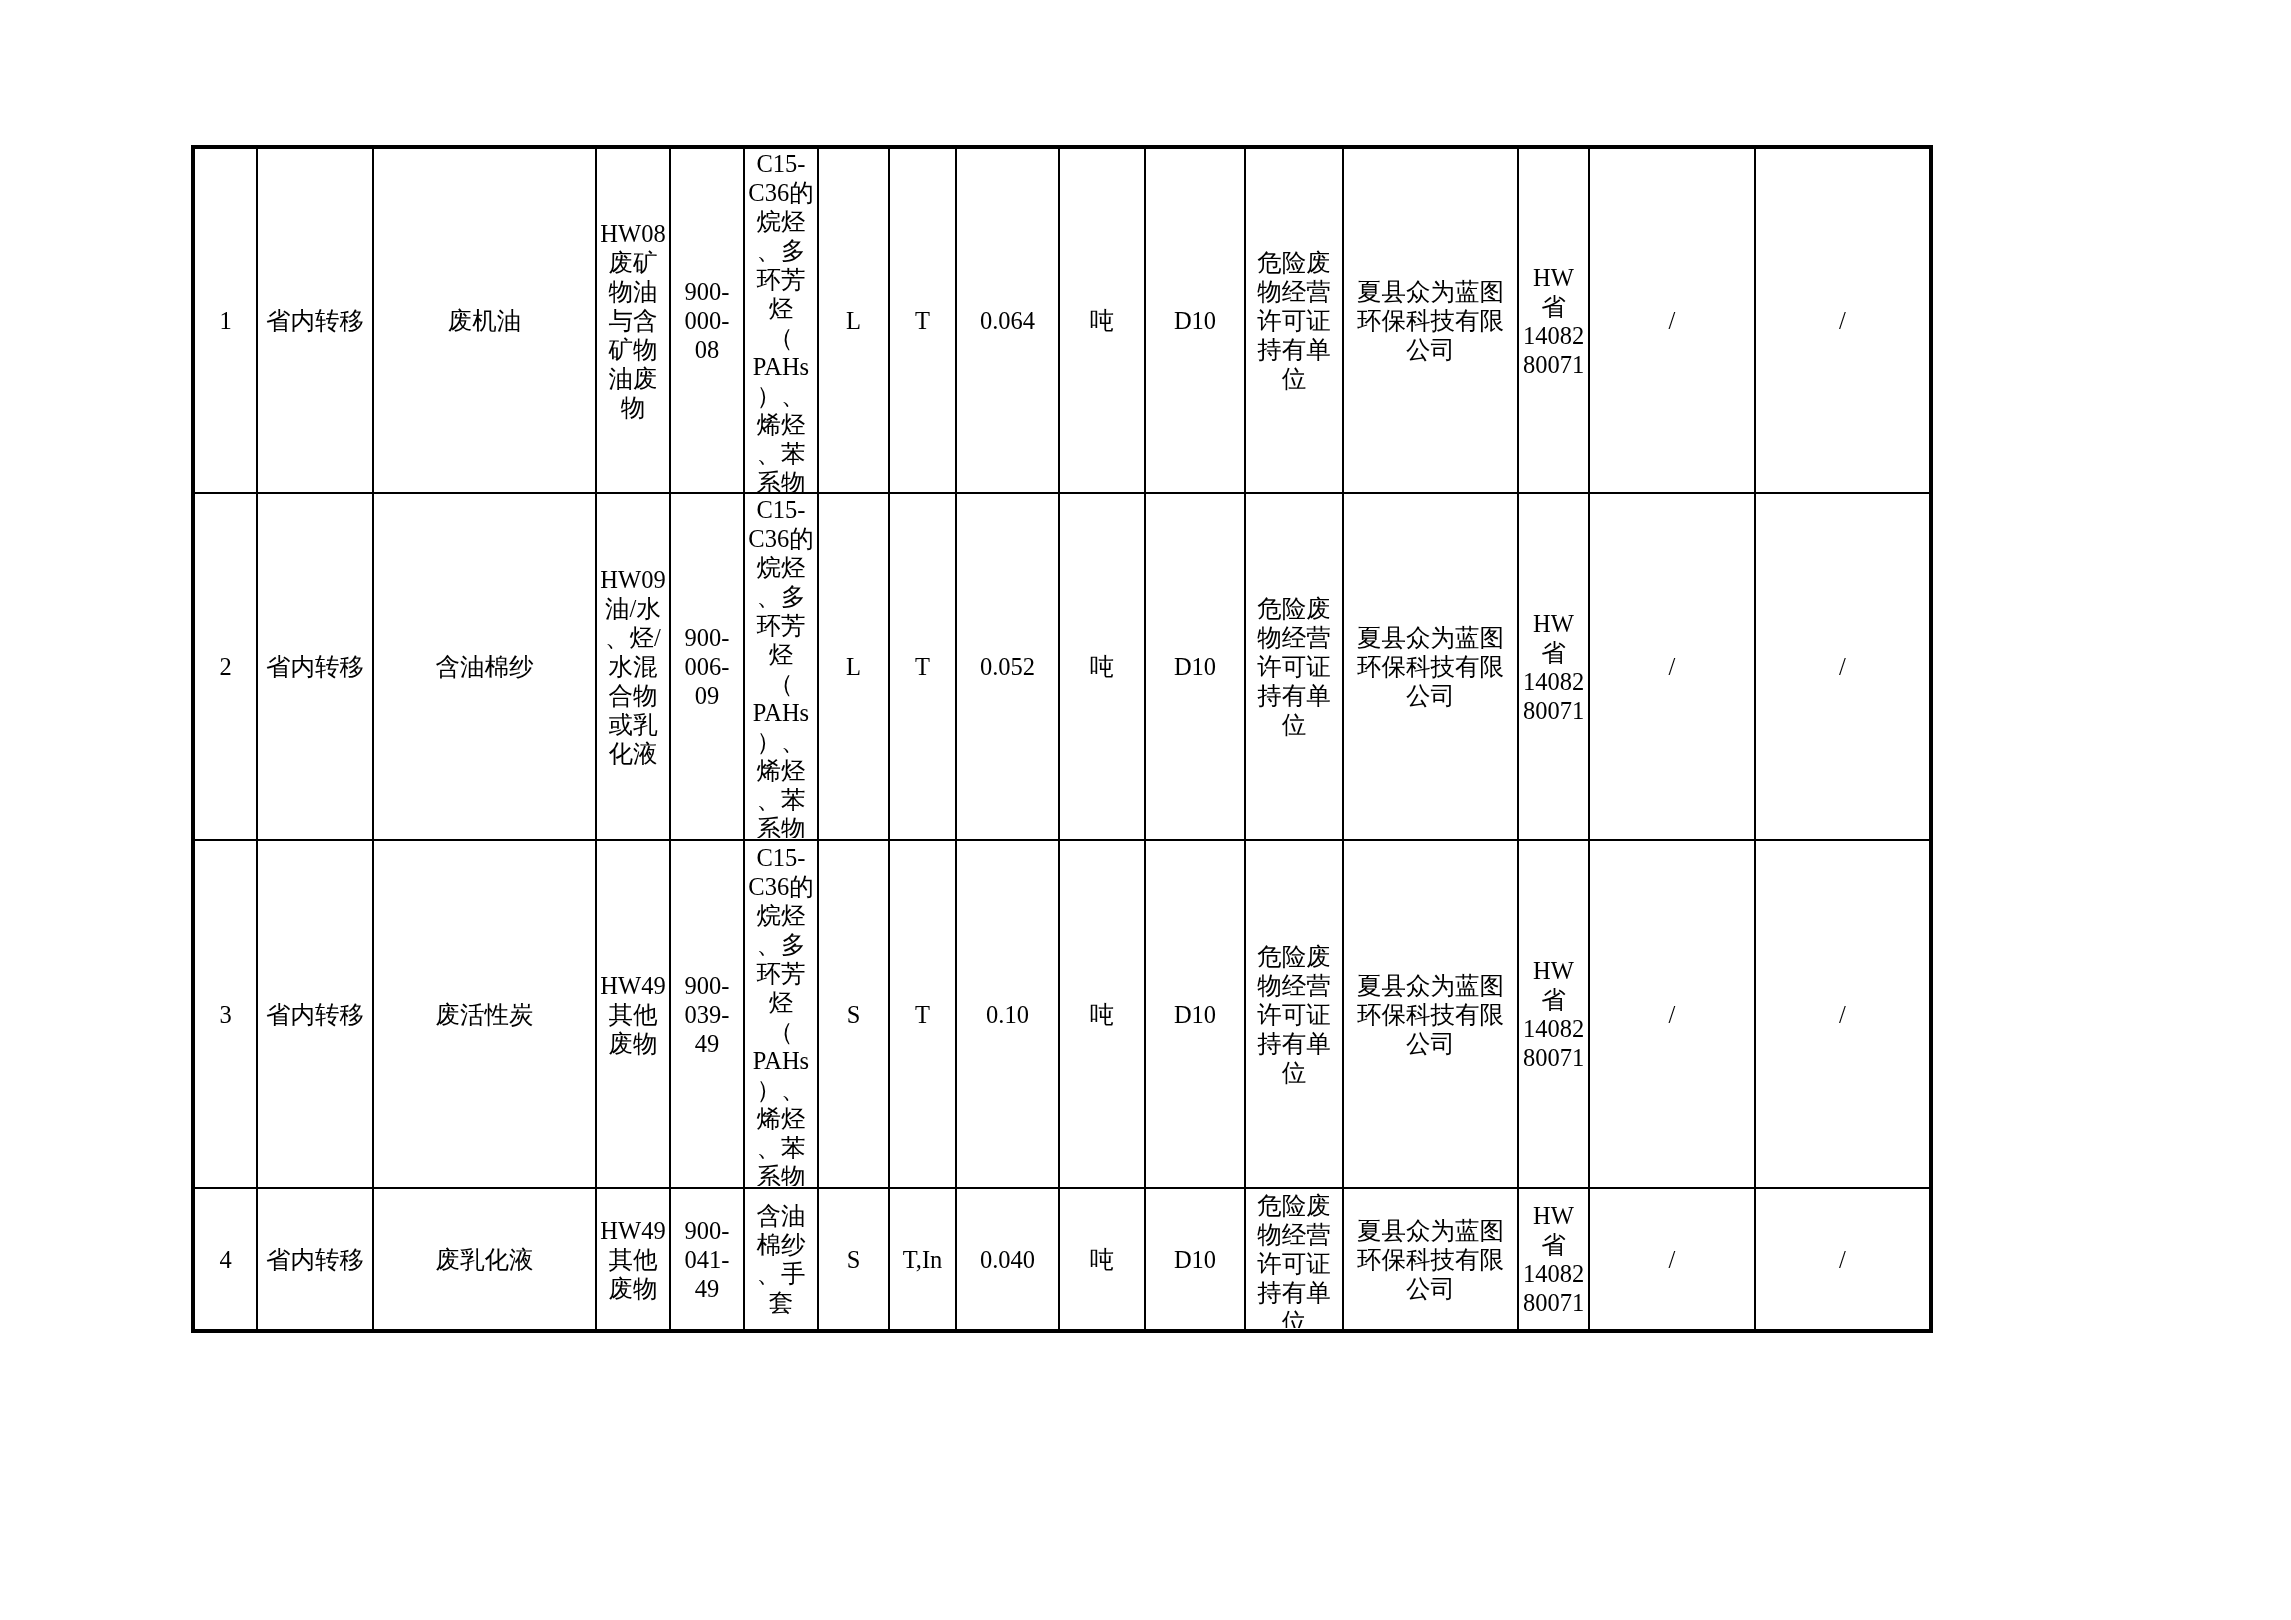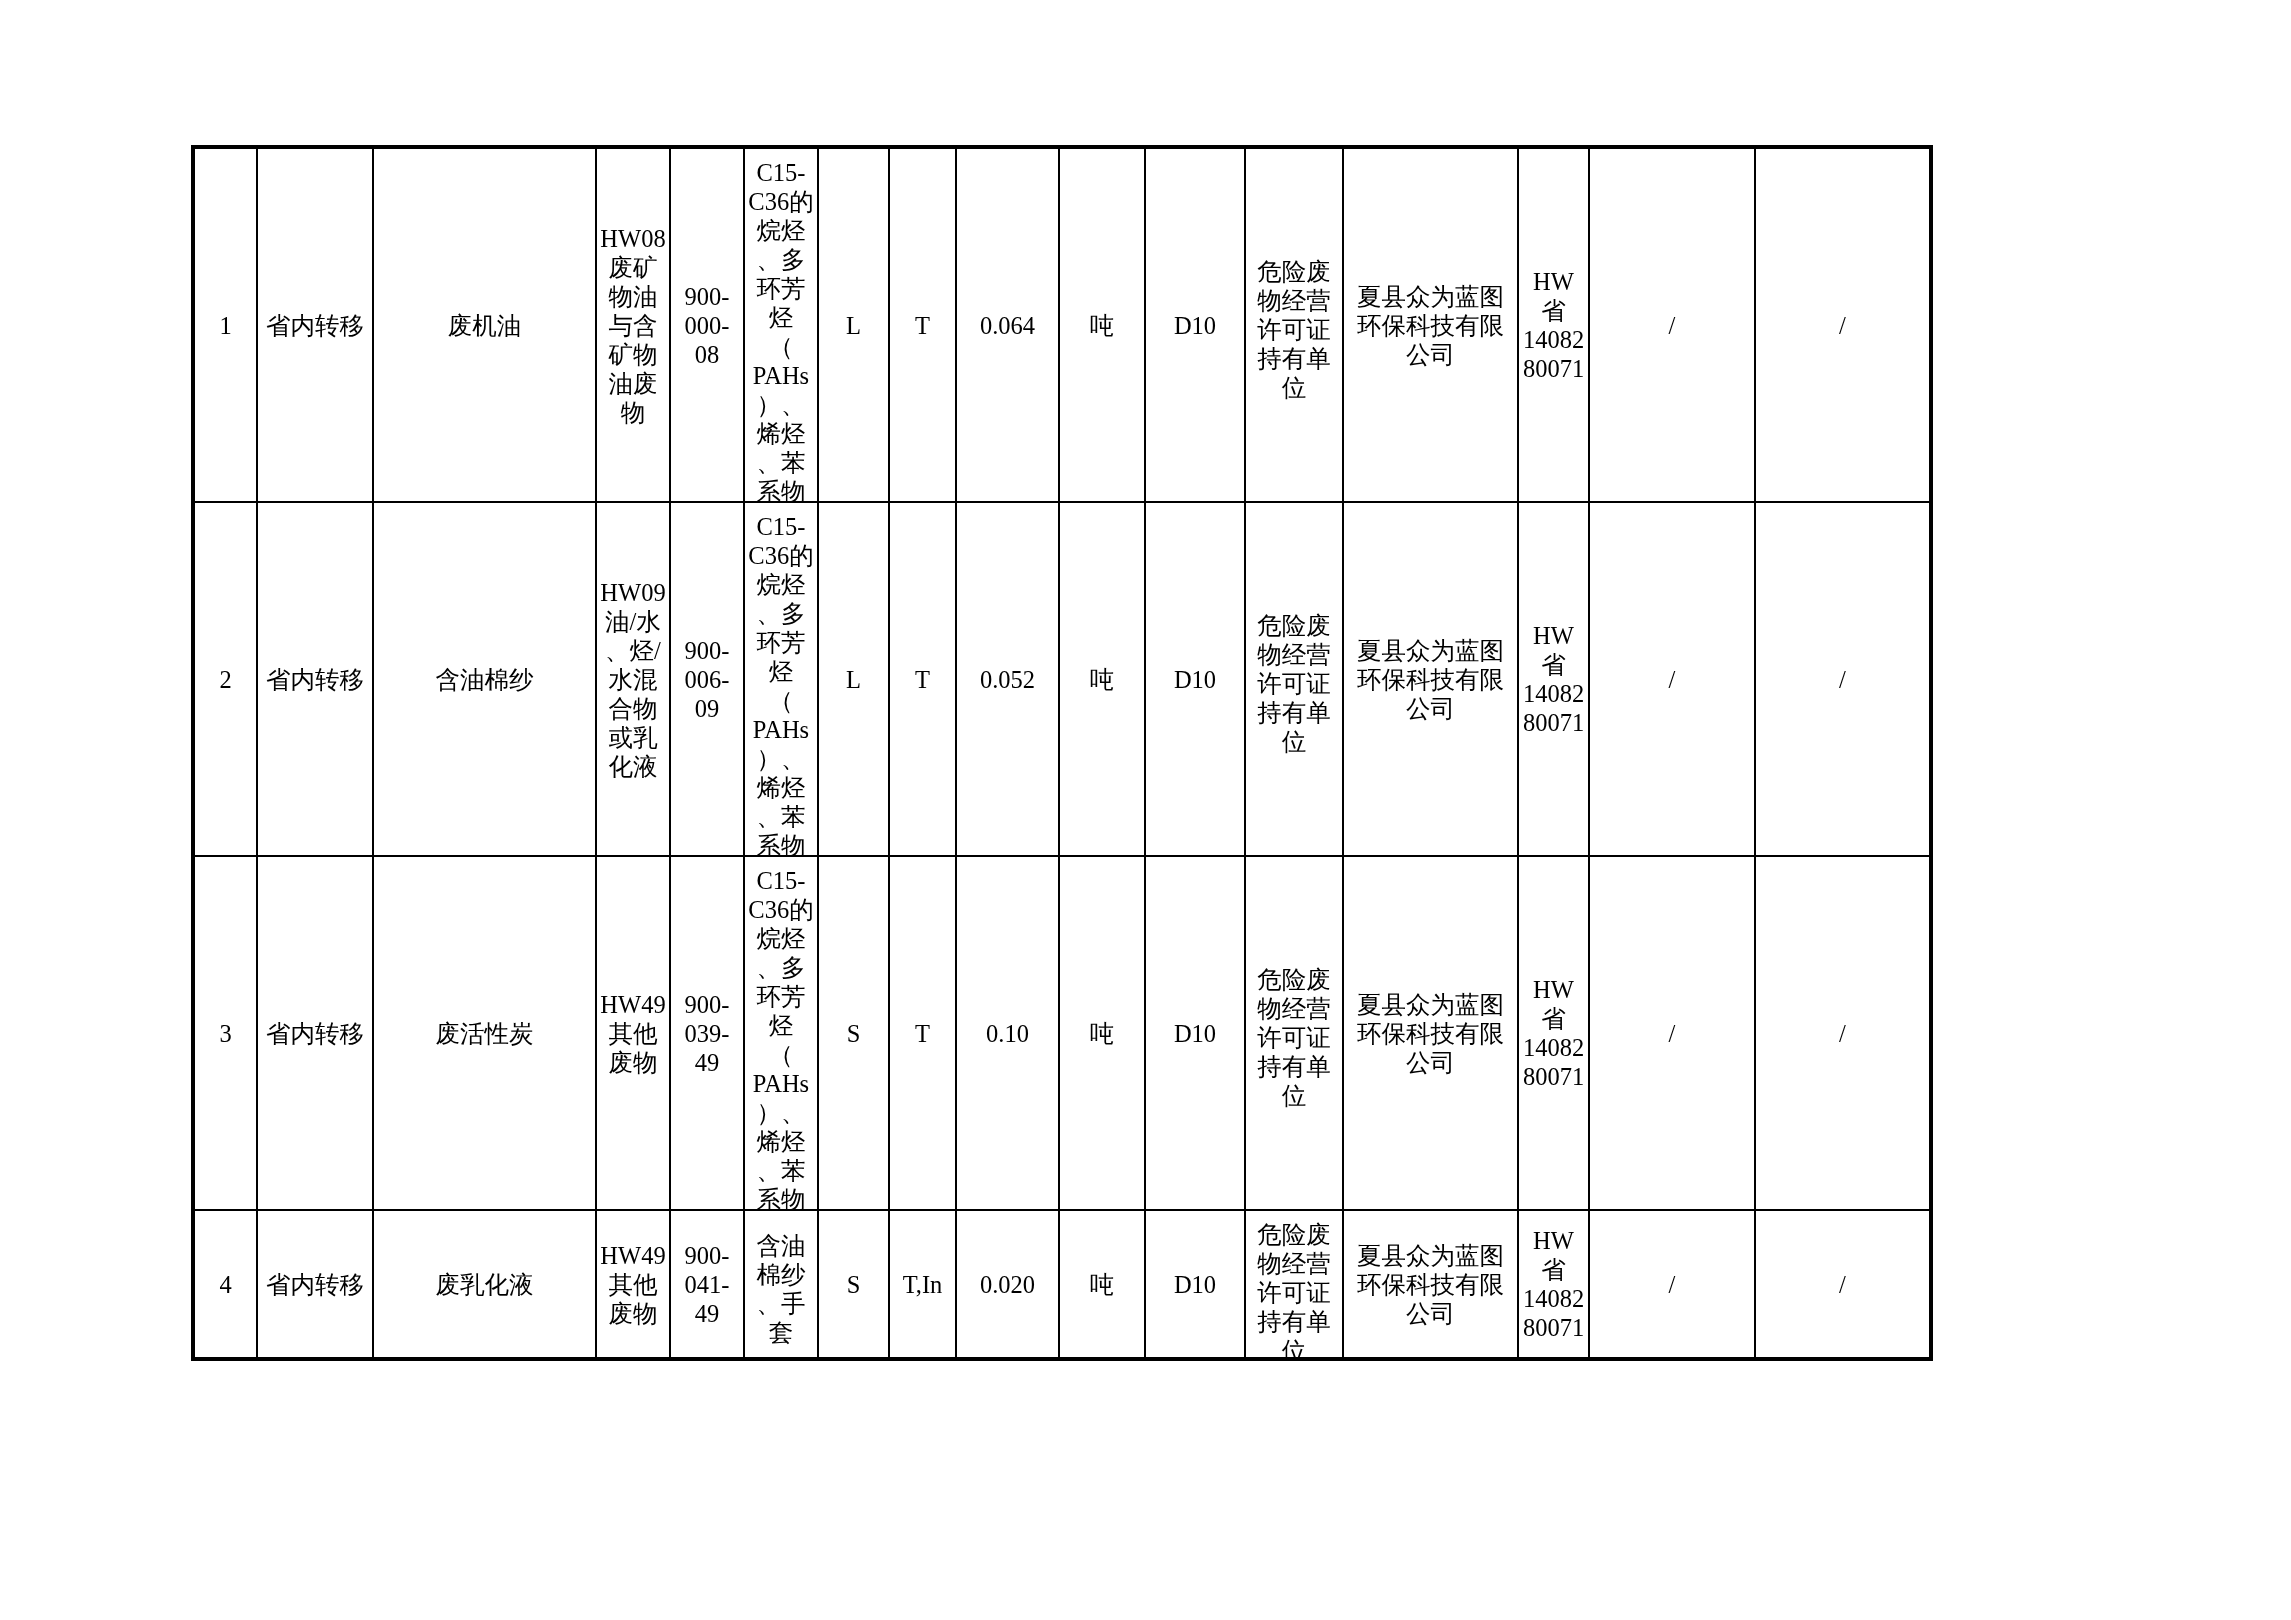--- a/index.html
+++ b/index.html
@@ -40,21 +40,20 @@
     overflow: hidden;
     word-break: normal;
   }
   tr.row-tall-1 { height: 345px; }
   tr.row-tall-2 { height: 347px; }
   tr.row-tall-3 { height: 348px; }
   tr.row-short  { height: 143px; }
   .clip {
     overflow: hidden;
     white-space: pre-line;
-    margin-top: 9px;
   }
   tr.row-tall-1 .clip,
   tr.row-tall-2 .clip,
   tr.row-tall-3 .clip { max-height: 343px; }
   tr.row-short .clip  { max-height: 137px; }
 </style>
 </head>
 <body>
 
 <div class="page">
@@ -218,21 +217,21 @@
 废物</td>
         <td>900-
 041-
 49</td>
         <td><div class="clip">含油
 棉纱
 、手
 套</div></td>
         <td>S</td>
         <td>T,In</td>
-        <td>0.020</td>
+        <td>0.040</td>
         <td>吨</td>
         <td>D10</td>
         <td><div class="clip">危险废
 物经营
 许可证
 持有单
 位</div></td>
         <td>夏县众为蓝图
 环保科技有限
 公司</td>

